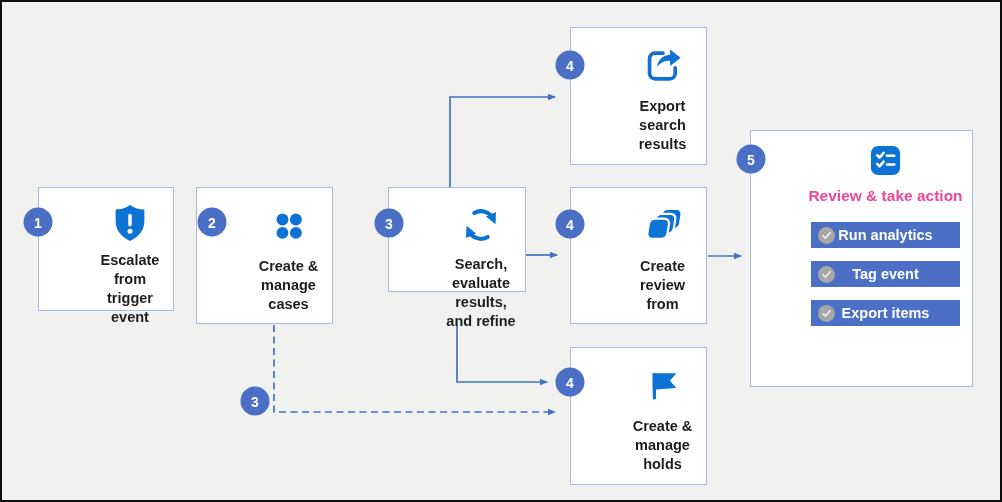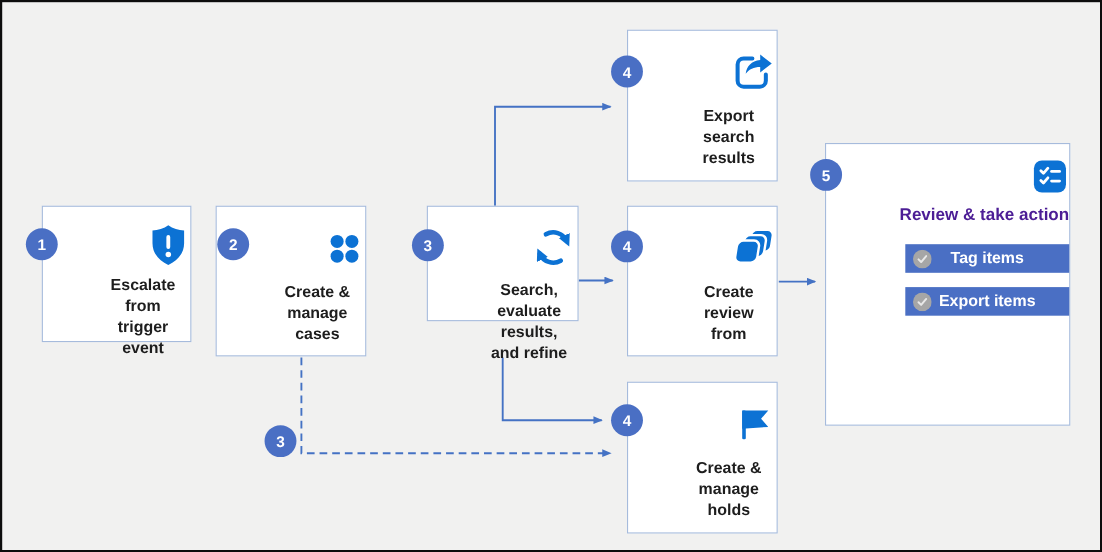--- a/index.html
+++ b/index.html
@@ -3,34 +3,34 @@
 <meta charset="utf-8">
 <style>
   html,body{margin:0;padding:0;background:#ffffff;font-family:"Liberation Sans",sans-serif;}
   #canvas{
     position:relative;width:1002px;height:502px;box-sizing:border-box;
     background:#f1f1f0;border:2px solid #0d0d0d;overflow:hidden;
   }
   #connector-layer{position:absolute;left:0;top:0;width:1002px;height:502px;pointer-events:none;}
   .step-box{
     position:absolute;box-sizing:border-box;background:#ffffff;
-    border:1.5px solid #a6bbdc;display:flex;flex-direction:column;align-items:flex-end;padding-left:48px;
+    border:1.5px solid #a6bbdc;display:flex;flex-direction:column;align-items:center;padding-left:48px;
   }
   .icon-slot{margin-top:15px;height:46px;display:flex;align-items:center;justify-content:center;}
   .box-label{
     margin-top:8px;padding:0 8px;text-align:center;color:#1d1d1d;
     font-size:14.5px;font-weight:bold;line-height:1.32;
   }
   .badge{
     position:absolute;width:29px;height:29px;border-radius:50%;
     background:#4a6fc4;color:#ffffff;display:flex;align-items:center;justify-content:center;
     font-size:14px;font-weight:bold;transform:translate(-50%,-50%);z-index:5;
   }
   .review-title{
-    margin-top:9px;color:#4c1d95;font-size:15.5px;font-weight:bold;text-align:center;
+    margin-top:9px;color:#ec4899;font-size:15.5px;font-weight:bold;text-align:center;
   }
   .actions-col{margin-top:17px;display:flex;flex-direction:column;gap:13px;}
   .action-btn{
     position:relative;width:149px;height:26px;background:#4a6fc4;
     display:flex;align-items:center;justify-content:center;
     color:#ffffff;font-size:14.5px;font-weight:bold;
   }
   .action-btn .check-wrap{position:absolute;left:7px;top:4.5px;width:17px;height:17px;}
 </style>
 </head>
@@ -157,21 +157,30 @@
     <div class="review-title">Review &amp; take action</div>
 
     <div class="actions-col">
       <div class="action-btn">
         <span class="check-wrap">
           <svg width="17" height="17" viewBox="0 0 17 17">
             <circle cx="8.5" cy="8.5" r="8.5" fill="#a6a6a6"></circle>
             <path d="M5 8.8 l2.4 2.4 4.6 -5.4" fill="none" stroke="#e8e8e8" stroke-width="1.8" stroke-linecap="round" stroke-linejoin="round"></path>
           </svg>
         </span>
-        <span>Tag items</span>
+        <span>Run analytics</span>
+      </div>
+      <div class="action-btn">
+        <span class="check-wrap">
+          <svg width="17" height="17" viewBox="0 0 17 17">
+            <circle cx="8.5" cy="8.5" r="8.5" fill="#a6a6a6"></circle>
+            <path d="M5 8.8 l2.4 2.4 4.6 -5.4" fill="none" stroke="#e8e8e8" stroke-width="1.8" stroke-linecap="round" stroke-linejoin="round"></path>
+          </svg>
+        </span>
+        <span>Tag event</span>
       </div>
       <div class="action-btn">
         <span class="check-wrap">
           <svg width="17" height="17" viewBox="0 0 17 17">
             <circle cx="8.5" cy="8.5" r="8.5" fill="#a6a6a6"></circle>
             <path d="M5 8.8 l2.4 2.4 4.6 -5.4" fill="none" stroke="#e8e8e8" stroke-width="1.8" stroke-linecap="round" stroke-linejoin="round"></path>
           </svg>
         </span>
         <span>Export items</span>
       </div>

